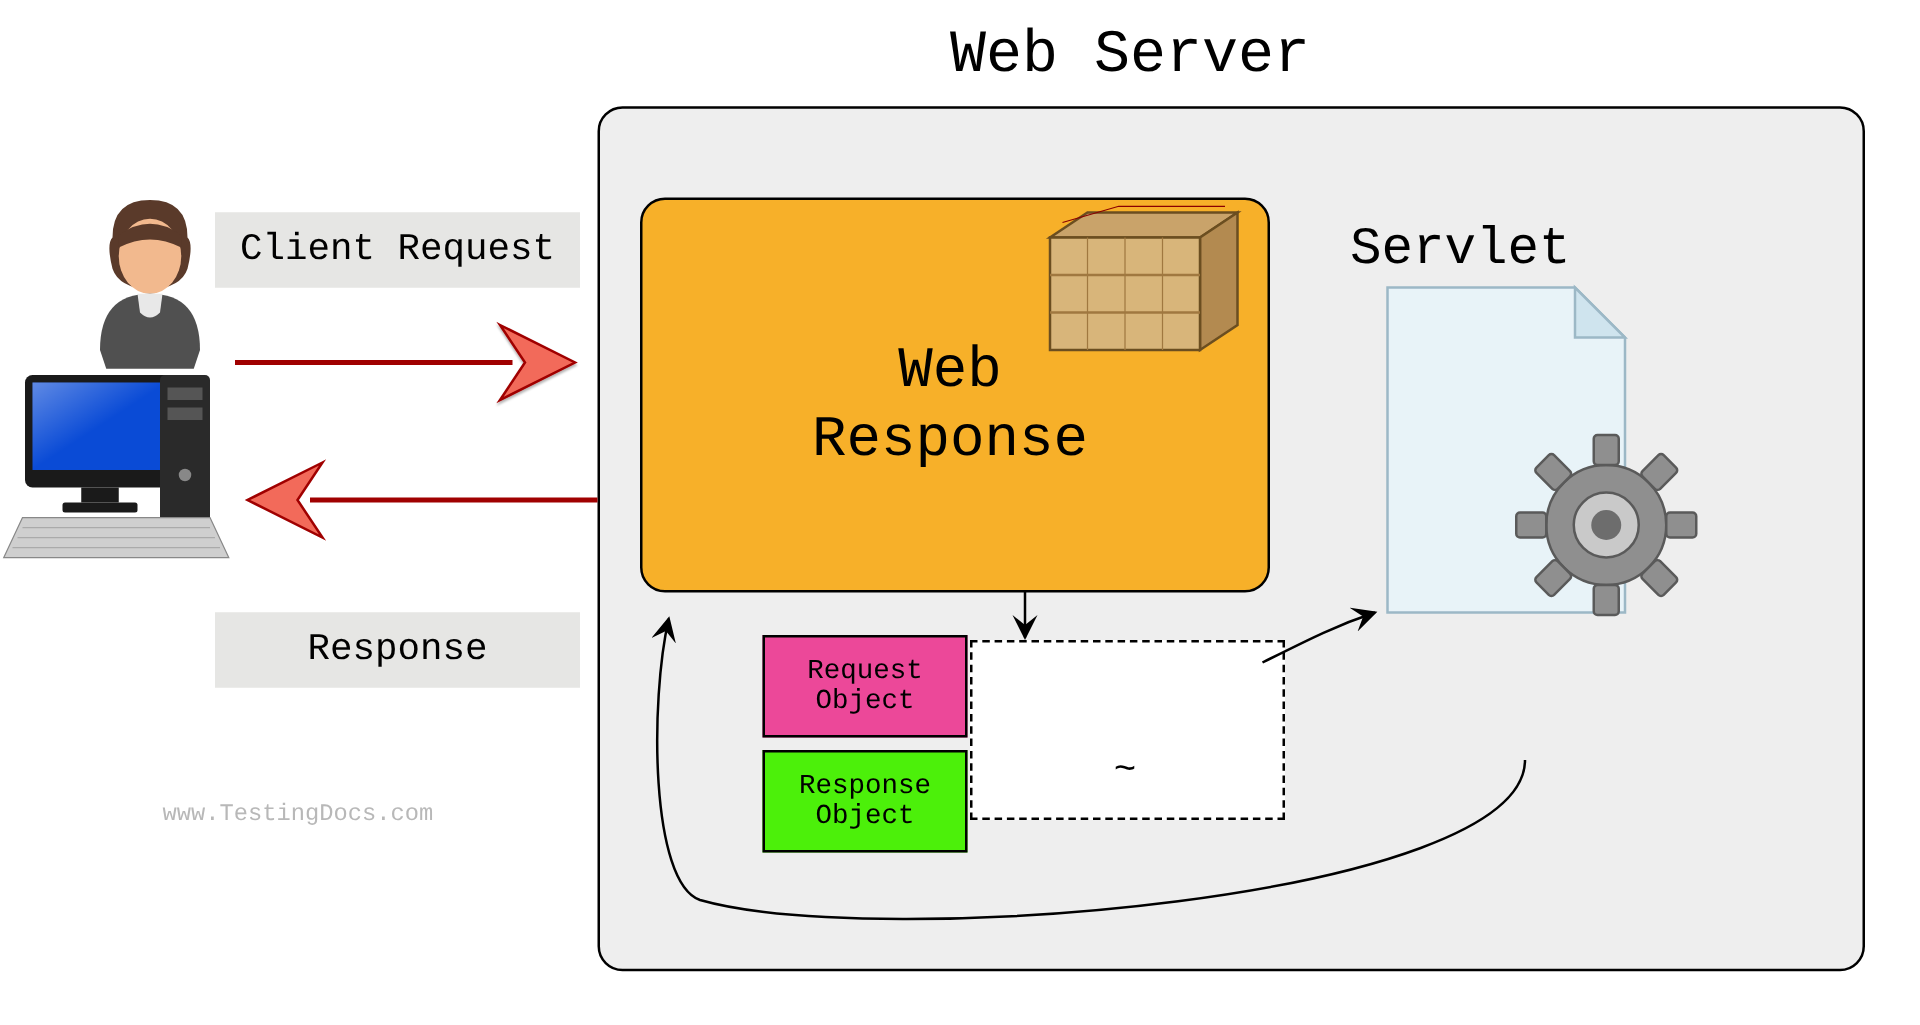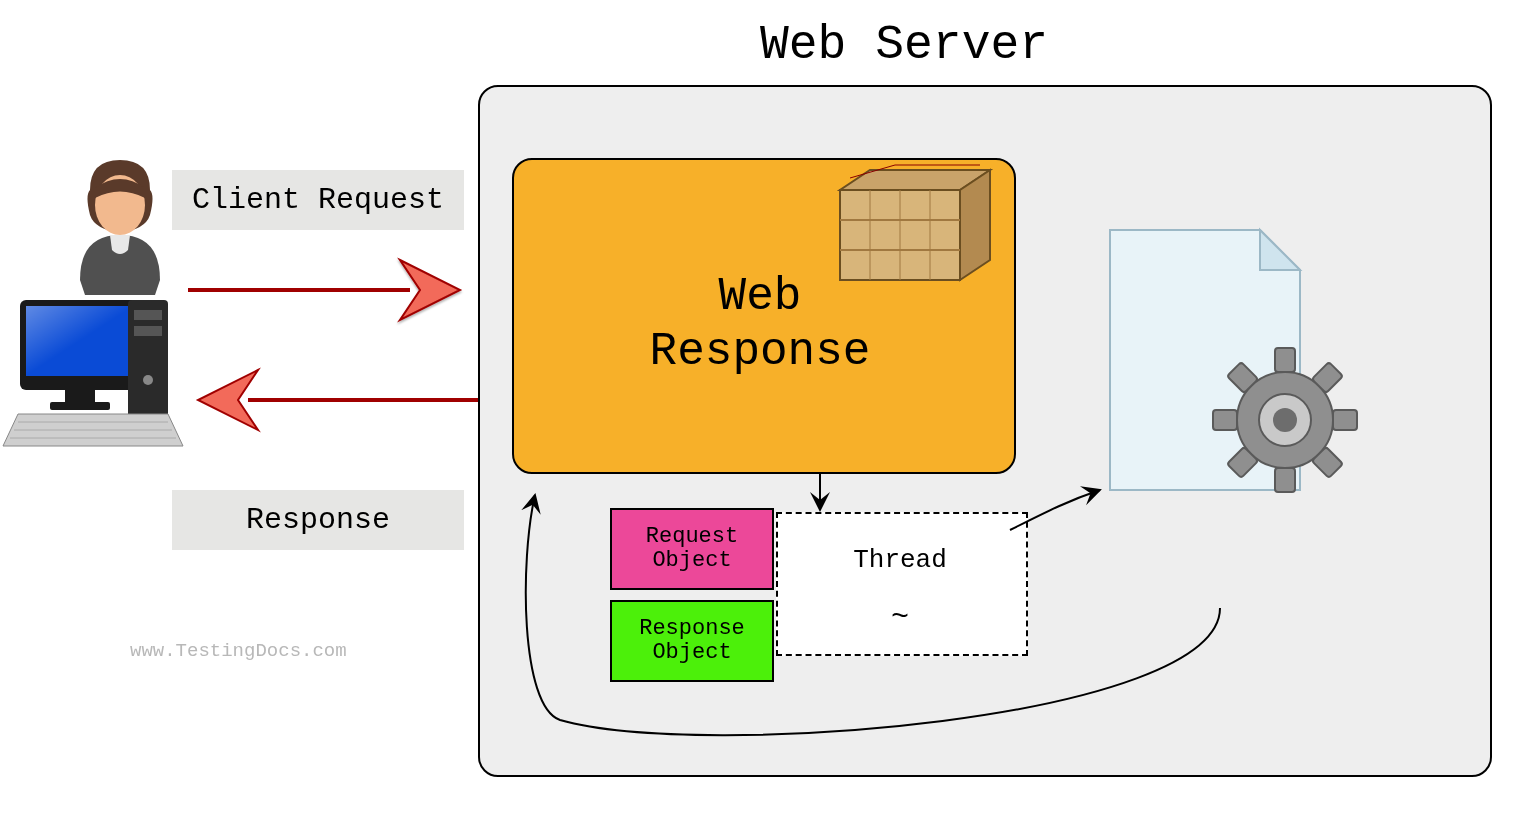--- a/index.html
+++ b/index.html
@@ -47,28 +47,28 @@
       <line x1="0" y1="60" x2="120" y2="60" stroke="#a07840" stroke-width="2"></line>
       <line x1="0" y1="90" x2="120" y2="90" stroke="#a07840" stroke-width="2"></line>
       <line x1="30" y1="30" x2="30" y2="120" stroke="#a07840" stroke-width="1"></line>
       <line x1="60" y1="30" x2="60" y2="120" stroke="#a07840" stroke-width="1"></line>
       <line x1="90" y1="30" x2="90" y2="120" stroke="#a07840" stroke-width="1"></line>
       <polyline points="10,18 55,5 140,5" fill="none" stroke="#8a0000" stroke-width="1"></polyline>
     </g>
   </svg>
 
   <div class="abs thread"></div>
-  <div class="abs thread-t">Thread</div>
   <div class="abs tilde">~</div>
 
   <div class="abs reqobj" style="white-space: pre-line;">Request
 Object</div>
   <div class="abs resobj" style="white-space: pre-line;">Response
 Object</div>
 
+  <div class="abs servlet-lbl">Servlet</div>
 
   <svg width="1536" height="820">
 
     <g transform="translate(60,170)">
       <path d="M30 20 Q30 -10 60 -10 Q90 -10 90 20 Q95 25 90 45 Q85 60 60 62 Q35 60 30 45 Q25 25 30 20" fill="#5a3a2a"></path>
       <ellipse cx="60" cy="35" rx="25" ry="30" fill="#f2b98e"></ellipse>
       <path d="M35 18 Q60 0 85 18 L85 28 Q60 15 35 28 Z" fill="#5a3a2a"></path>
       <path d="M20 110 Q20 65 60 65 Q100 65 100 110 L95 125 L25 125 Z" fill="#505050"></path>
       <path d="M50 65 L70 65 L68 80 Q60 88 52 80 Z" fill="#e8e8e8"></path>
     </g>

